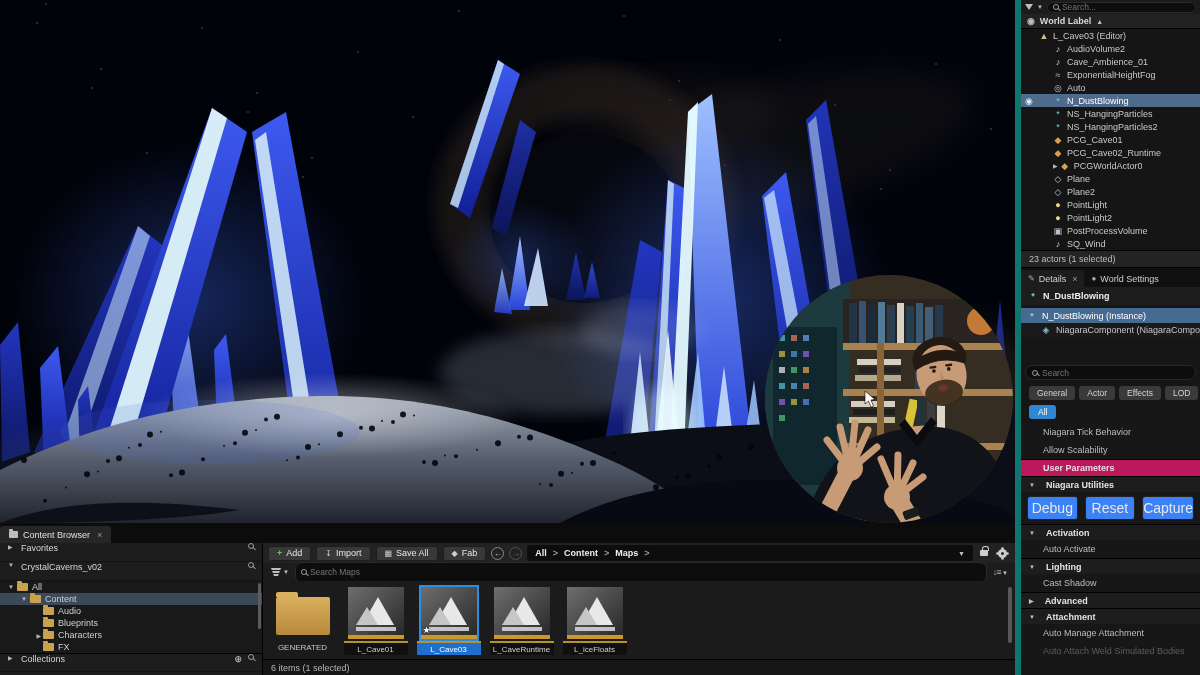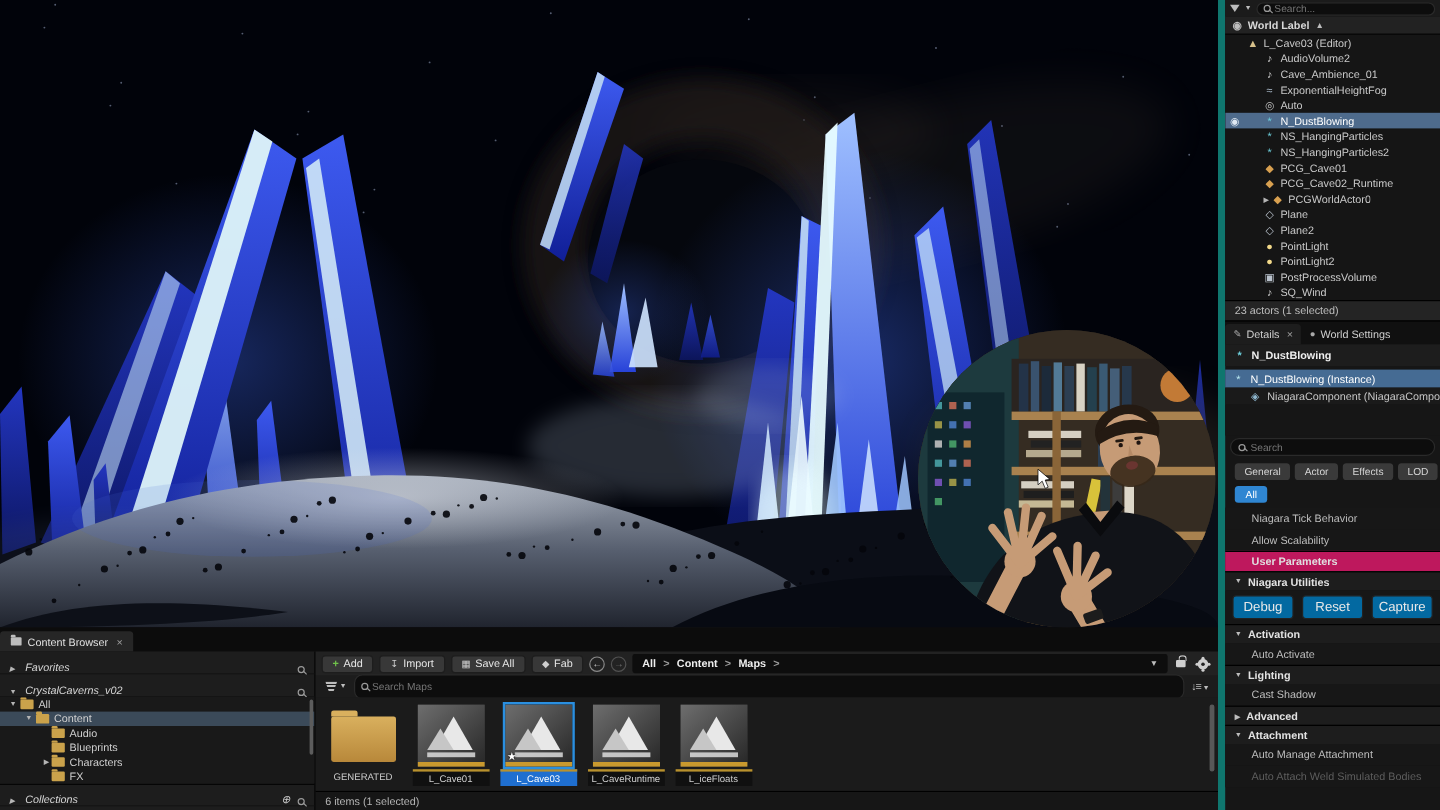--- a/index.html
+++ b/index.html
@@ -40,37 +40,37 @@
   .dt-tab .ticon { font-size:8px; color:#a9a9a9; }
   .dt-close { color:#9a9a9a; font-size:9px; margin-left:2px; }
   .dt-actor { display:flex; align-items:center; gap:5px; height:18px; padding:0 7px; background:#1d1d1d; color:#eee; font-weight:bold; }
   .dt-instance { display:flex; align-items:center; gap:5px; height:15px; margin-top:3px; padding:0 6px; background:#456b93; color:#fff; }
   .dt-component { display:flex; align-items:center; gap:5px; height:14px; padding:0 6px 0 20px; background:#1a1a1a; color:#c6c6c6; white-space:nowrap; overflow:hidden; }
   .dt-gap { height:26px; background:#161616; }
   .dt-search { display:flex; align-items:center; gap:4px; height:15px; margin:2px 4px; background:#0d0d0d; border:1px solid #2a2a2a; border-radius:8px; padding:0 6px; color:#777; }
   .pill-row { display:flex; gap:4px; padding:4px 4px 2px 8px; overflow:hidden; }
   .pill { background:#3a3a3a; color:#d5d5d5; border-radius:3px; padding:2px 8px; font-size:8.5px; white-space:nowrap; }
   .pill-all { display:inline-block; background:#2f86d2; color:#fff; border-radius:3px; padding:2px 9px; margin:3px 0 4px 8px; font-size:8.5px; }
-  .dt-body .sec { display:flex; align-items:center; gap:5px; height:16px; padding:0 8px; background:#1d1d1d; border-top:1px solid #000; color:#e2e2e2; font-weight:bold; }
+  .dt-body .sec { display:flex; align-items:center; gap:11px; height:16px; padding:0 8px; background:#1d1d1d; border-top:1px solid #000; color:#e2e2e2; font-weight:bold; }
   .dt-body .sec .caret { font-size:6px; color:#bdbdbd; }
   .dt-body .prop { display:flex; align-items:center; height:18px; padding:0 8px 0 22px; color:#bdbdbd; background:#171717; }
   .dt-body .prop.dim { color:#5d5d5d; }
   .dt-body .subheader { display:flex; align-items:center; height:17px; padding:0 8px 0 22px; background:#be185d; border-top:1px solid #000; color:#e0e0e0; font-weight:bold; }
   .dt-body .btnrow { display:flex; gap:7px; padding:4px 6px; background:#171717; }
-  .dt-body .btnrow button { flex:1; background:#0369a1; color:#e8e8e8; border:1px solid #222; border-radius:3px; font-size:11px; padding:3px 0; font-family:"Liberation Sans",sans-serif; }
+  .dt-body .btnrow button { flex:1; background:#3b82f6; color:#e8e8e8; border:1px solid #222; border-radius:3px; font-size:14px; padding:3px 0; font-family:"Liberation Sans",sans-serif; }
 
   
   .bottom { position:absolute; left:0; top:523px; width:1015px; height:152px; background:#1c1c1c; font-size:9px; z-index:6; }
   .cb-tabstrip { display:flex; align-items:flex-end; height:20px; background:#0c0c0c; }
   .cb-tab { display:flex; align-items:center; gap:5px; height:17px; padding:0 9px; background:#262626; border-radius:3px 3px 0 0; color:#e0e0e0; }
   .cb-tab .ticon { width:9px; height:7px; background:#bdbdbd; border-radius:1px; position:relative; }
   .cb-tab .ticon::before { content:''; position:absolute; top:-2px; left:0; width:4px; height:2px; background:#bdbdbd; border-radius:1px 1px 0 0; }
   .cb-main { position:absolute; left:0; top:20px; right:0; bottom:0; display:flex; }
   .cb-side { width:263px; border-right:1px solid #000; background:#1d1d1d; position:relative; }
-  .side-row { display:flex; align-items:flex-end; gap:6px; height:19px; padding:0 8px; color:#d5d5d5; border-bottom:1px solid #141414;font-style:italic; }
+  .side-row { display:flex; align-items:flex-start; gap:6px; height:19px; padding:0 8px; color:#d5d5d5; border-bottom:1px solid #141414; }
   .side-row .exp { font-size:6px; color:#b5b5b5; width:7px; }
   .side-row .sp { flex:1; }
   .tree { height:72px; overflow:hidden; background:#191919; position:relative; }
   .trow { display:flex; align-items:center; gap:4px; height:12px; color:#cfcfcf; white-space:nowrap; }
   .trow.sel { background:#3b4a59; }
   .folder { width:11px; height:8px; background:#caa24b; border-radius:1px; position:relative; flex:0 0 auto; }
   .folder::before { content:''; position:absolute; top:-2.5px; left:0; width:5px; height:2.5px; background:#caa24b; border-radius:1px 1px 0 0; }
   .tree-scroll { position:absolute; right:1px; top:2px; width:3px; height:46px; background:#5c5c5c; border-radius:2px; }
   .cb-right { flex:1; display:flex; flex-direction:column; position:relative; }
   .cb-toolbar { display:flex; align-items:center; gap:5px; height:20px; padding:0 5px; background:#222; }

